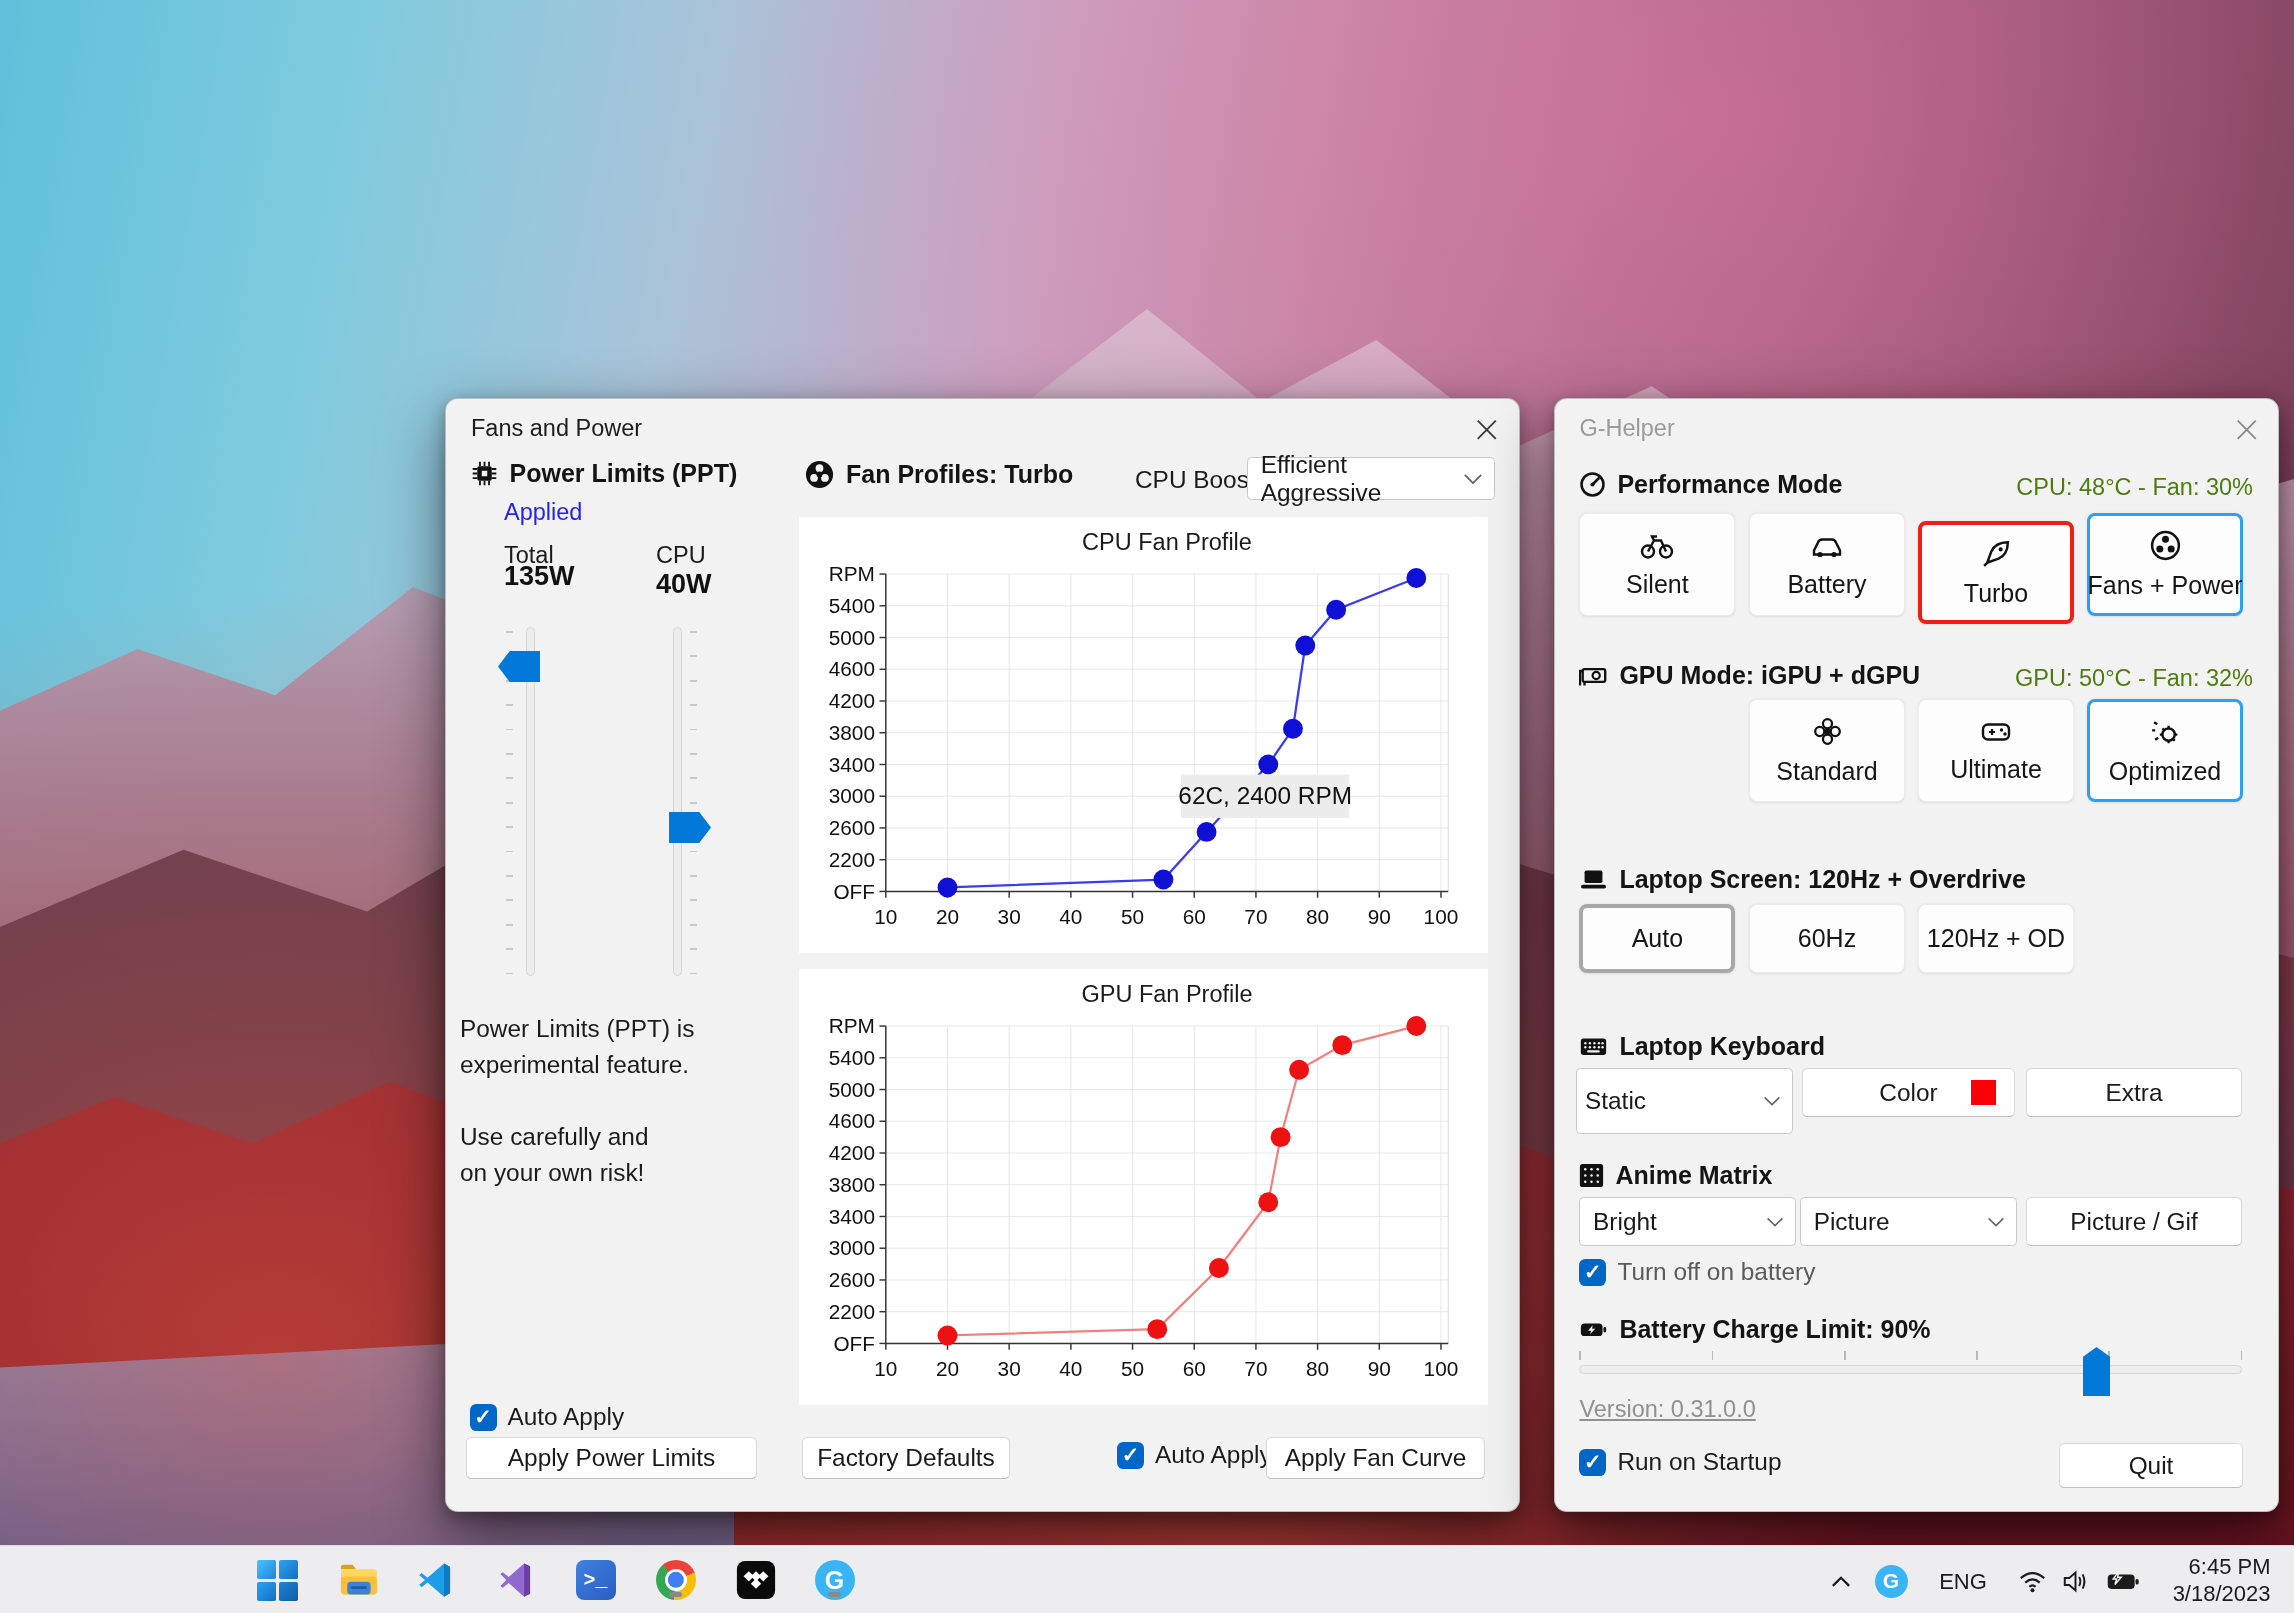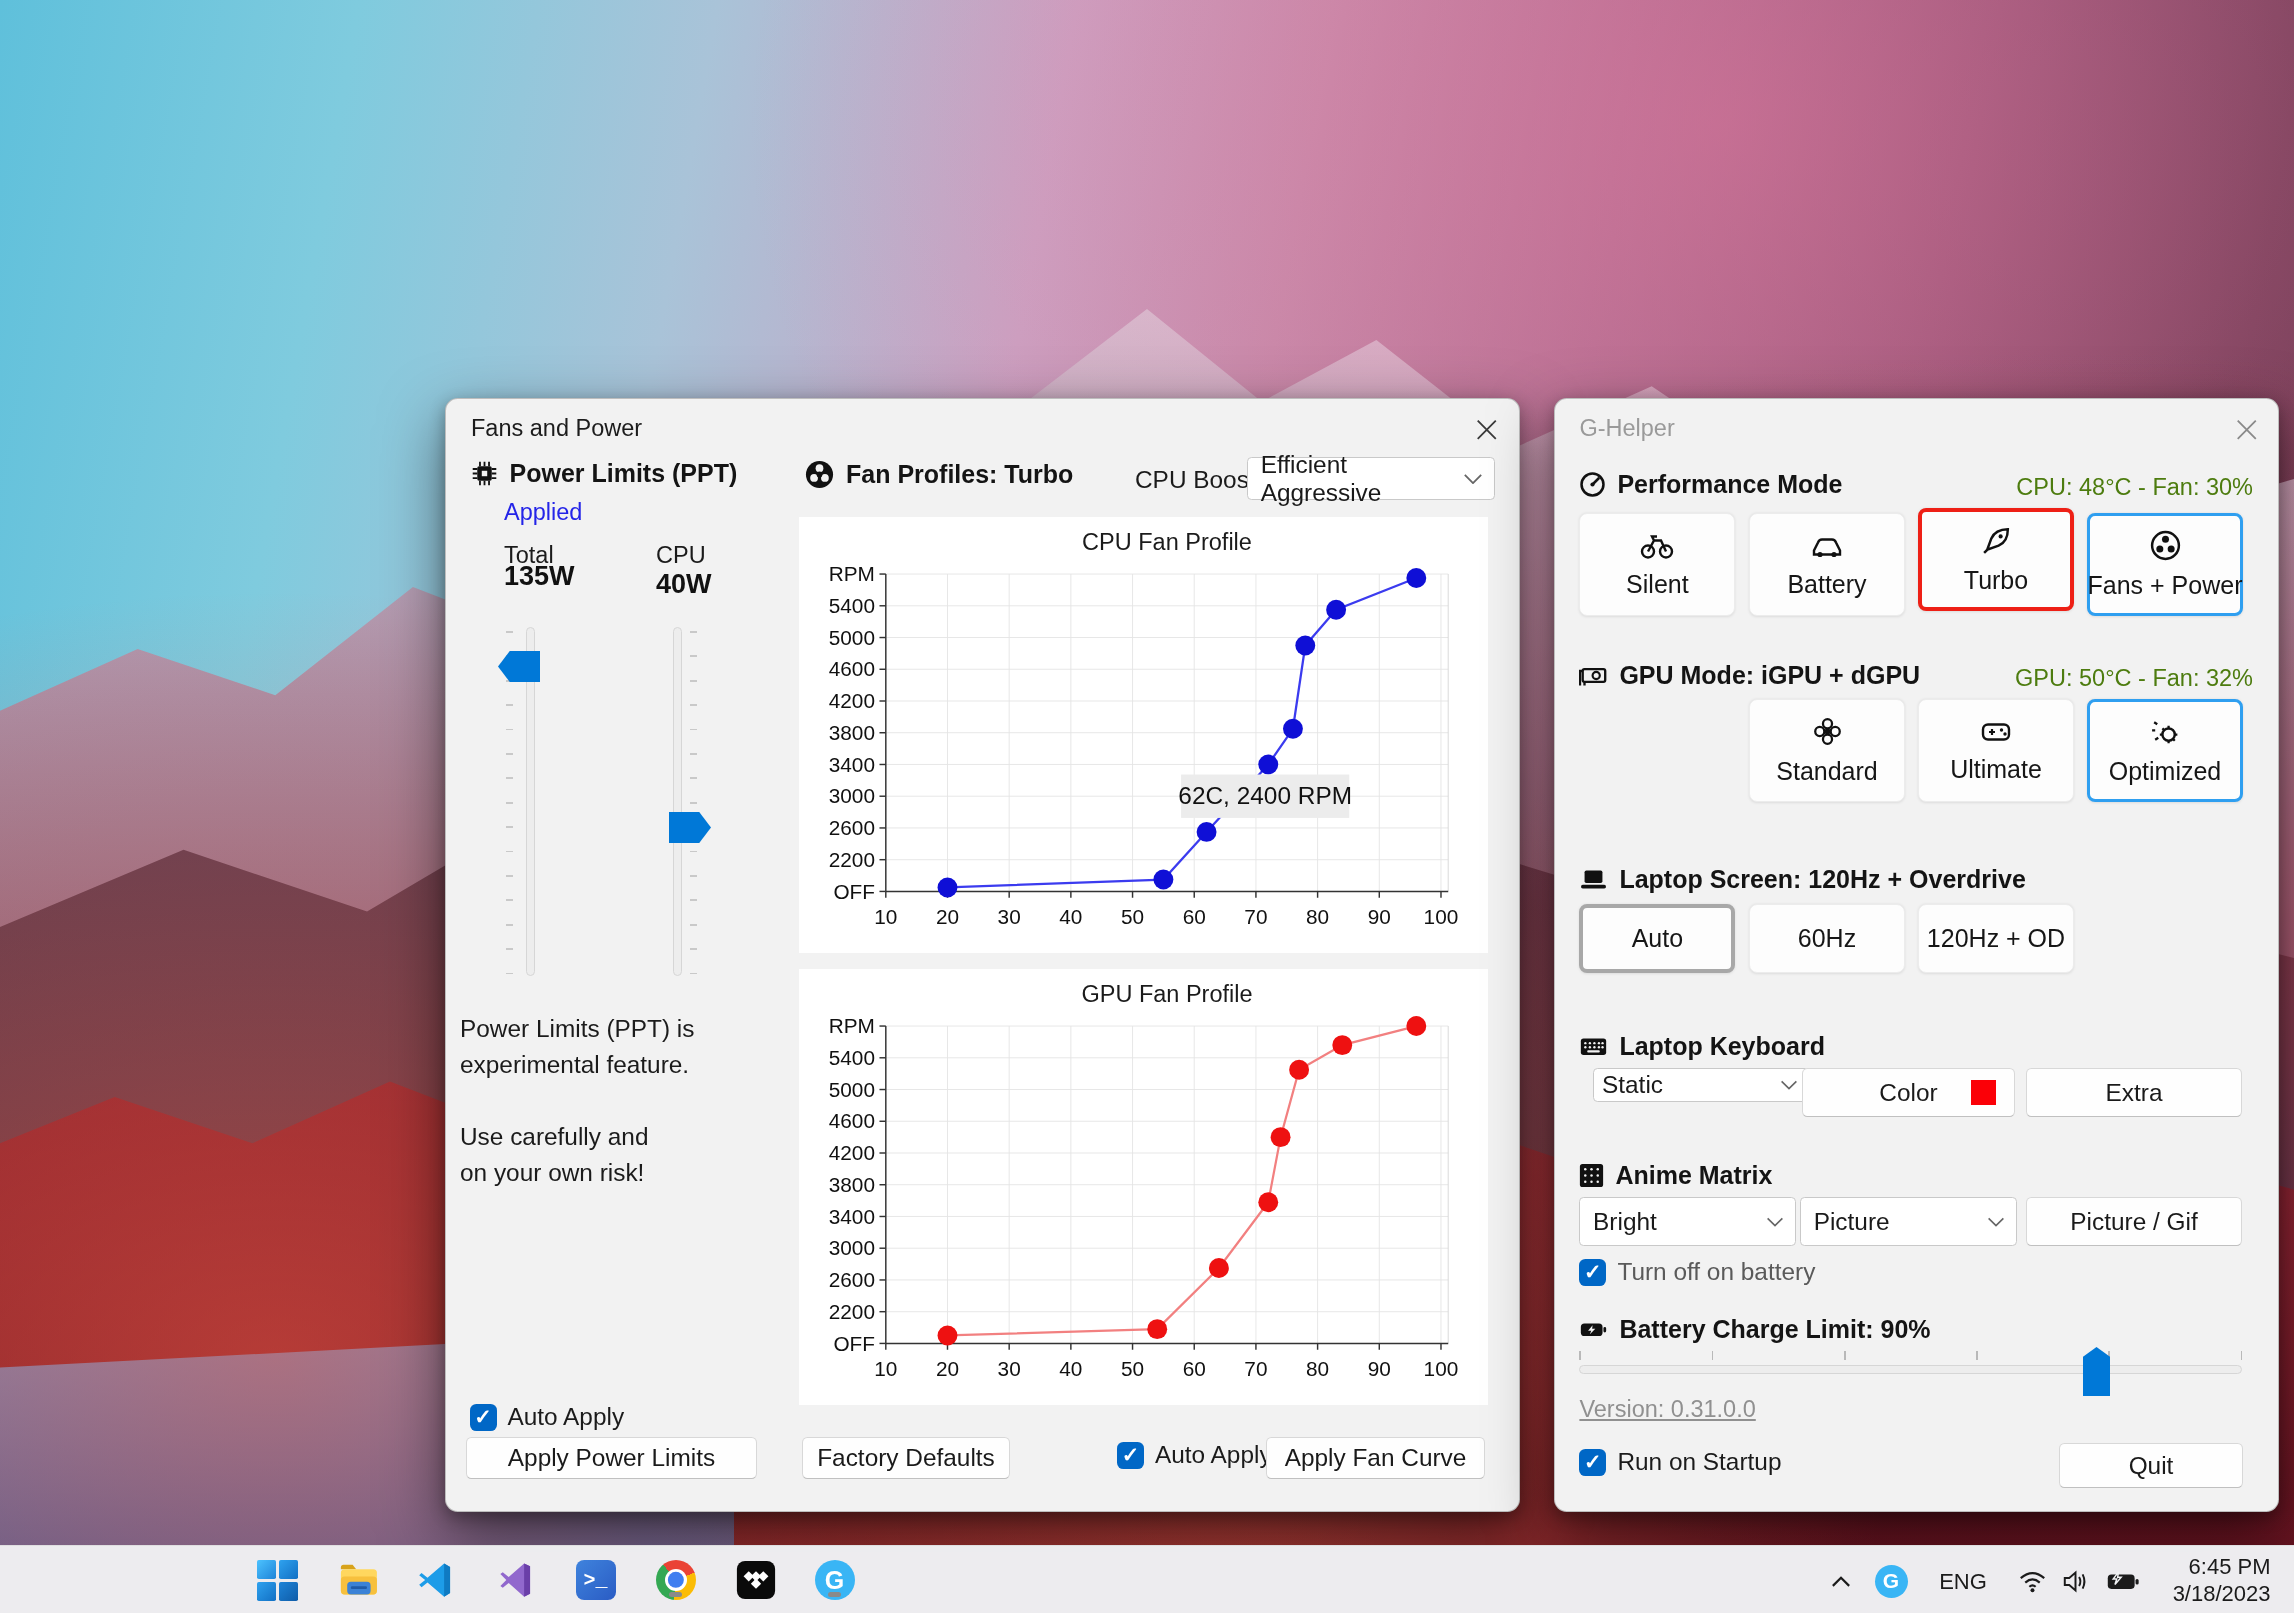--- a/index.html
+++ b/index.html
@@ -336,21 +336,21 @@
       <span>Silent</span>
     </div>
     <div class="tile" style="left:194px;top:114px;width:156px;height:103px;">
       <svg width="34" height="31" viewBox="0 0 34 30">
           <path d="M4 20 L8 12 Q9 9 12 9 H22 Q25 9 26 12 L30 20 V24 H4 Z" fill="none" stroke="#111" stroke-width="2.4"></path>
           <circle cx="10" cy="24" r="2.6" fill="#111"></circle>
           <circle cx="24" cy="24" r="2.6" fill="#111"></circle>
         </svg>
       <span>Battery</span>
     </div>
-    <div class="tile sel-red" style="left:363px;top:109px;width:156px;height:103px;">
+    <div class="tile sel-red" style="left:363px;top:122px;width:156px;height:103px;">
       <svg width="33" height="33" viewBox="0 0 32 32">
           <path d="M7 25 L11 14 Q15 5 27 5 Q27 17 18 21 L7 25 Z" fill="none" stroke="#111" stroke-width="2.4"></path>
           <circle cx="20" cy="12" r="2" fill="#111"></circle>
           <path d="M7 25 L4 28" stroke="#111" stroke-width="2.4"></path>
         </svg>
       <span>Turbo</span>
     </div>
     <div class="tile sel-blue" style="left:532px;top:114px;width:156px;height:103px;">
       <svg width="33" height="33" viewBox="0 0 32 32">
           <circle cx="16" cy="16" r="13" fill="none" stroke="#111" stroke-width="2.4"></circle>
@@ -428,21 +428,21 @@
             <circle cx="7" cy="13.5" r="1.3"></circle>
             <circle cx="12" cy="13.5" r="1.3"></circle>
             <circle cx="17" cy="13.5" r="1.3"></circle>
             <circle cx="22" cy="13.5" r="1.3"></circle>
             <circle cx="26" cy="13.5" r="1.3"></circle>
             <rect x="9" y="17" width="14" height="2.4" rx="1.2"></rect>
           </g>
         </svg>
       <b>Laptop Keyboard</b>
     </div>
-    <div class="select" style="left:38px;top:669px;width:217px;height:34px;padding-left:8px;">
+    <div class="select" style="left:21px;top:669px;width:217px;height:66px;padding-left:8px;">
       <span>Static</span>
       <svg class="chev" width="18" height="11" viewBox="0 0 22 13">
           <polyline points="2,2 11,11 20,2" fill="none" stroke="#666" stroke-width="2"></polyline>
         </svg>
     </div>
     <div class="win-btn" style="left:247px;top:669px;width:213px;height:49px;">
       <span>Color</span>
       <span style="position:absolute;right:18px;width:25px;height:25px;background:#fb0007;"></span>
     </div>
     <div class="win-btn" style="left:471px;top:669px;width:216px;height:49px;">Extra</div>

